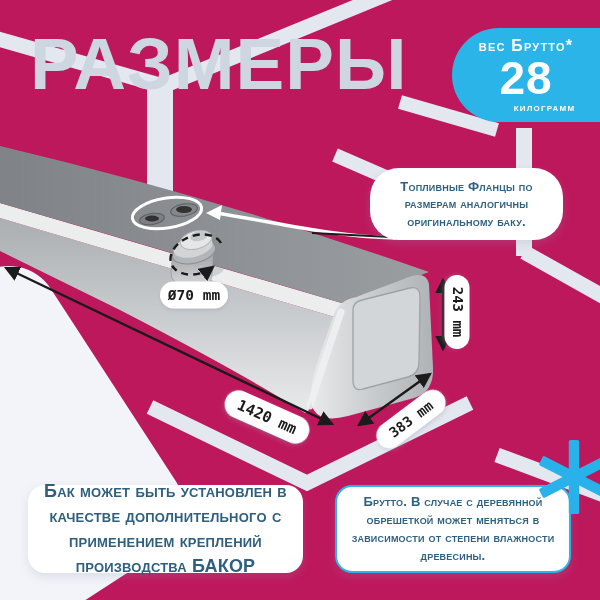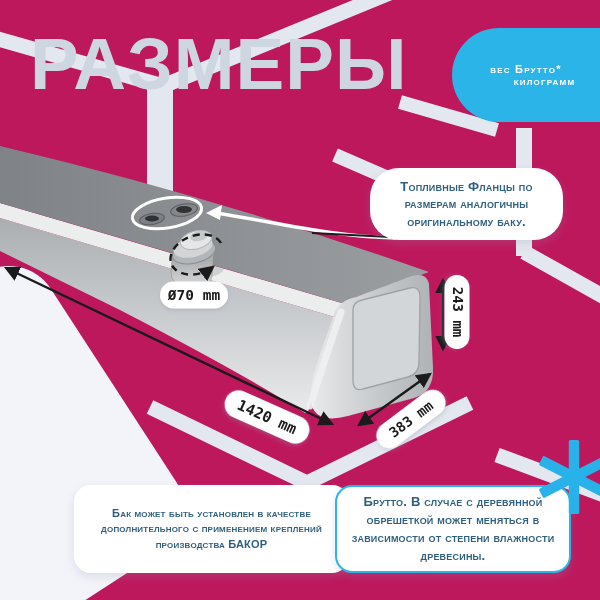--- a/index.html
+++ b/index.html
@@ -9,35 +9,35 @@
   .abs{position:absolute;}
 
   
   .title{left:30px;top:26px;font-size:73px;line-height:76px;font-weight:bold;
          letter-spacing:1px;color:#cdd6e1;white-space:nowrap;}
 
   
   .badge{right:0;top:28px;width:148px;height:94px;background:#2ab4e8;
          border-radius:47px 0 0 47px;color:#ffffff;display:flex;flex-direction:column;
          align-items:center;justify-content:center;text-align:center;}
-  .badge .lbl{font-size:11px;font-weight:bold;letter-spacing:1.2px;
+  .badge .lbl{font-size:16px;font-weight:bold;letter-spacing:1.2px;
               font-variant-caps:small-caps;}
   .badge .val{font-size:46px;font-weight:bold;line-height:1.02;letter-spacing:1px;}
   .badge .unit{font-size:11.5px;font-weight:bold;letter-spacing:1.2px;
                font-variant-caps:small-caps;margin-left:37px;}
 
   
   .card{background:#ffffff;border-radius:17px;color:#2e5f7e;font-weight:bold;
         font-variant-caps:small-caps;text-align:center;display:flex;align-items:center;
         justify-content:center;letter-spacing:.2px;
         box-shadow:0 4px 10px rgba(140,152,175,.22);}
   .callout{left:370px;top:168px;width:193px;height:72px;font-size:13px;line-height:1.35;
            padding:0 12px;box-sizing:border-box;border-radius:29px;}
-  .note-left{left:28px;top:485px;width:275px;height:88px;font-size:11px;line-height:1.4;
-             padding:0 8px;box-sizing:border-box;margin-left:46px;}
+  .note-left{left:28px;top:485px;width:275px;height:88px;font-size:18px;line-height:1.4;
+             padding:0 8px;box-sizing:border-box;}
   .note-right{left:335px;top:485px;width:236px;height:88px;font-size:13px;line-height:1.38;
               border:2.5px solid #2ab4e8;padding:8px 10px;box-sizing:border-box;}
 
   .dimtext{font-family:"DejaVu Sans Mono",monospace;font-weight:bold;fill:#1b1b1b;}
 </style>
 </head>
 <body>
 
 <div class="stage">
 
@@ -134,20 +134,21 @@
       <text class="dimtext" x="0" y="5" font-size="14" text-anchor="middle">383 mm</text>
     </g>
     <g transform="translate(457,312) rotate(90)">
       <rect x="-37" y="-12.5" width="74" height="25" rx="12.5" fill="#ffffff" filter="url(#softsh)"></rect>
       <text class="dimtext" x="0" y="4.5" font-size="14" text-anchor="middle">243 mm</text>
     </g>
   </svg>
 
   <div class="abs badge">
     <div class="lbl">вес Брутто*</div>
+    <div class="val">28</div>
     <div class="unit">килограмм</div>
   </div>
 
   <div class="abs card callout">
     <span>Топливные Фланцы по размерам аналогичны оригинальному баку.</span>
   </div>
 
   <div class="abs card note-left">
     <span>Бак может быть установлен в качестве дополнительного с применением креплений производства БАКОР</span>
   </div>

